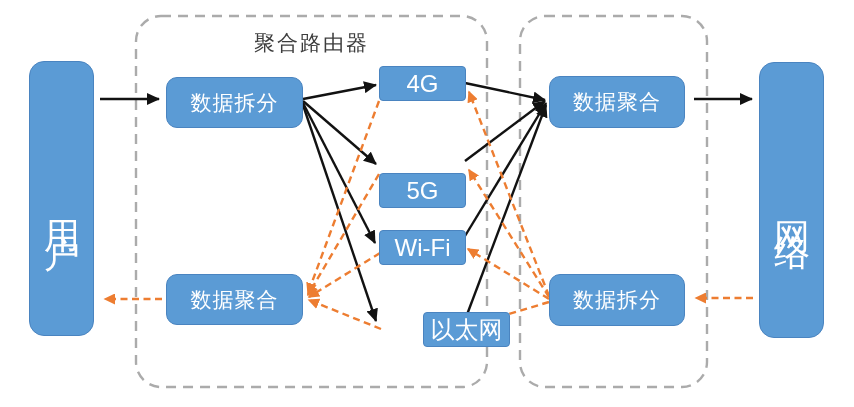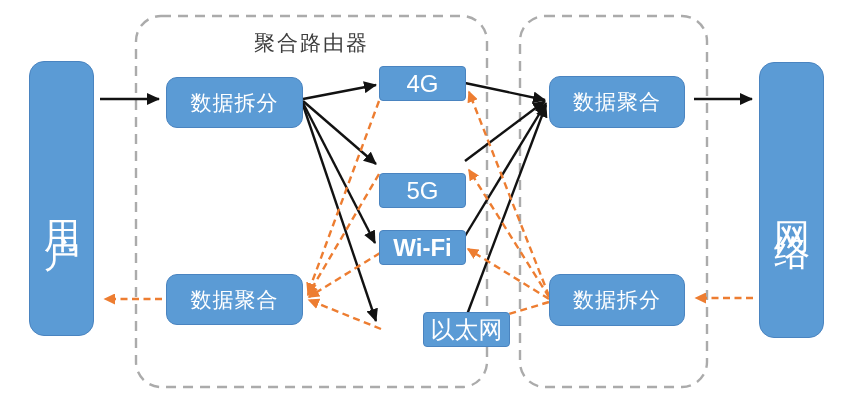--- a/index.html
+++ b/index.html
@@ -78,19 +78,19 @@
   <div class="group-title" style="left:136px;top:29px;width:351px;">聚合路由器</div>
 
   <div class="node node-endpoint" style="left:29px;top:61px;width:65px;height:275px;">用户</div>
   <div class="node node-endpoint" style="left:759px;top:62px;width:65px;height:276px;">网络</div>
 
   <div class="node node-mid" style="left:166px;top:77px;width:137px;height:51px;">数据拆分</div>
   <div class="node node-mid" style="left:166px;top:274px;width:137px;height:51px;">数据聚合</div>
 
   <div class="node node-small" style="left:379px;top:66px;width:87px;height:35px;">4G</div>
   <div class="node node-small" style="left:379px;top:149px;width:87px;height:35px;margin-top:24px;">5G</div>
-  <div class="node node-small" style="left:379px;top:230px;width:87px;height:35px;font-weight:bold;">Wi-Fi</div>
+  <div class="node node-small" style="left:379px;top:230px;width:87px;height:35px;">Wi-Fi</div>
   <div class="node node-small" style="left:379px;top:312px;width:87px;height:35px;margin-left:44px;">以太网</div>
 
   <div class="node node-mid" style="left:549px;top:76px;width:136px;height:52px;">数据聚合</div>
   <div class="node node-mid" style="left:549px;top:274px;width:136px;height:52px;">数据拆分</div>
 
 </div>
 
 </body></html>

